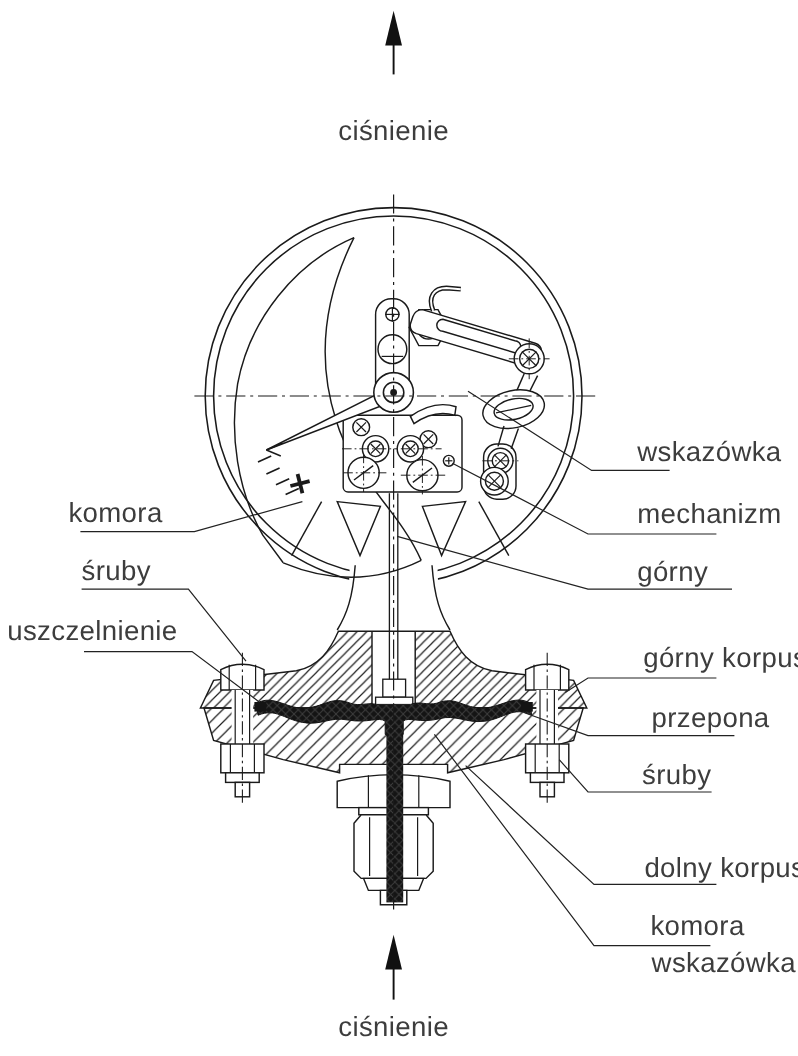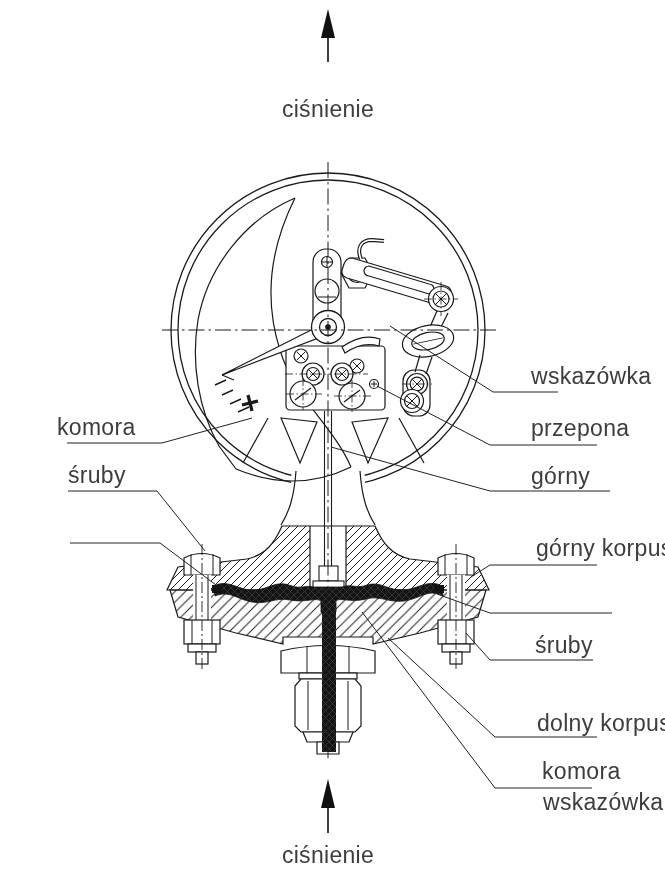--- a/index.html
+++ b/index.html
@@ -248,24 +248,26 @@
     <path d="M 597,565 L 490,565 L 471,577"></path>
     <path d="M 612,613 L 490,613 L 437,594"></path>
     <path d="M 593,660 L 490,660 L 466,633"></path>
     <path d="M 597,737 L 495,737 L 388,638"></path>
     <path d="M 592,788 L 495,788 L 362,612"></path>
   </g>
 </svg>
 
 <div class="label centered" style="left:328px;top:96px">ciśnienie</div>
 <div class="label" style="left:531px;top:363px">wskazówka</div>
-<div class="label" style="left:531px;top:415px">przepona</div>
+<div class="label" style="left:531px;top:415px">mechanizm</div>
 <div class="label" style="left:531px;top:463px">górny</div>
 <div class="label" style="left:57px;top:414px">komora</div>
 <div class="label" style="left:68px;top:462px">śruby</div>
+<div class="label" style="left:6px;top:512px">uszczelnienie</div>
 <div class="label" style="left:536px;top:535px">górny korpus</div>
+<div class="label" style="left:543px;top:585px">przepona</div>
 <div class="label" style="left:535px;top:632px">śruby</div>
 <div class="label" style="left:537px;top:710px">dolny korpus</div>
 <div class="label" style="left:542px;top:758px">komora</div>
 <div class="label" style="left:543px;top:789px">wskazówka</div>
 <div class="label centered" style="left:328px;top:842px">ciśnienie</div>
 
 </div>
 
 </body></html>

